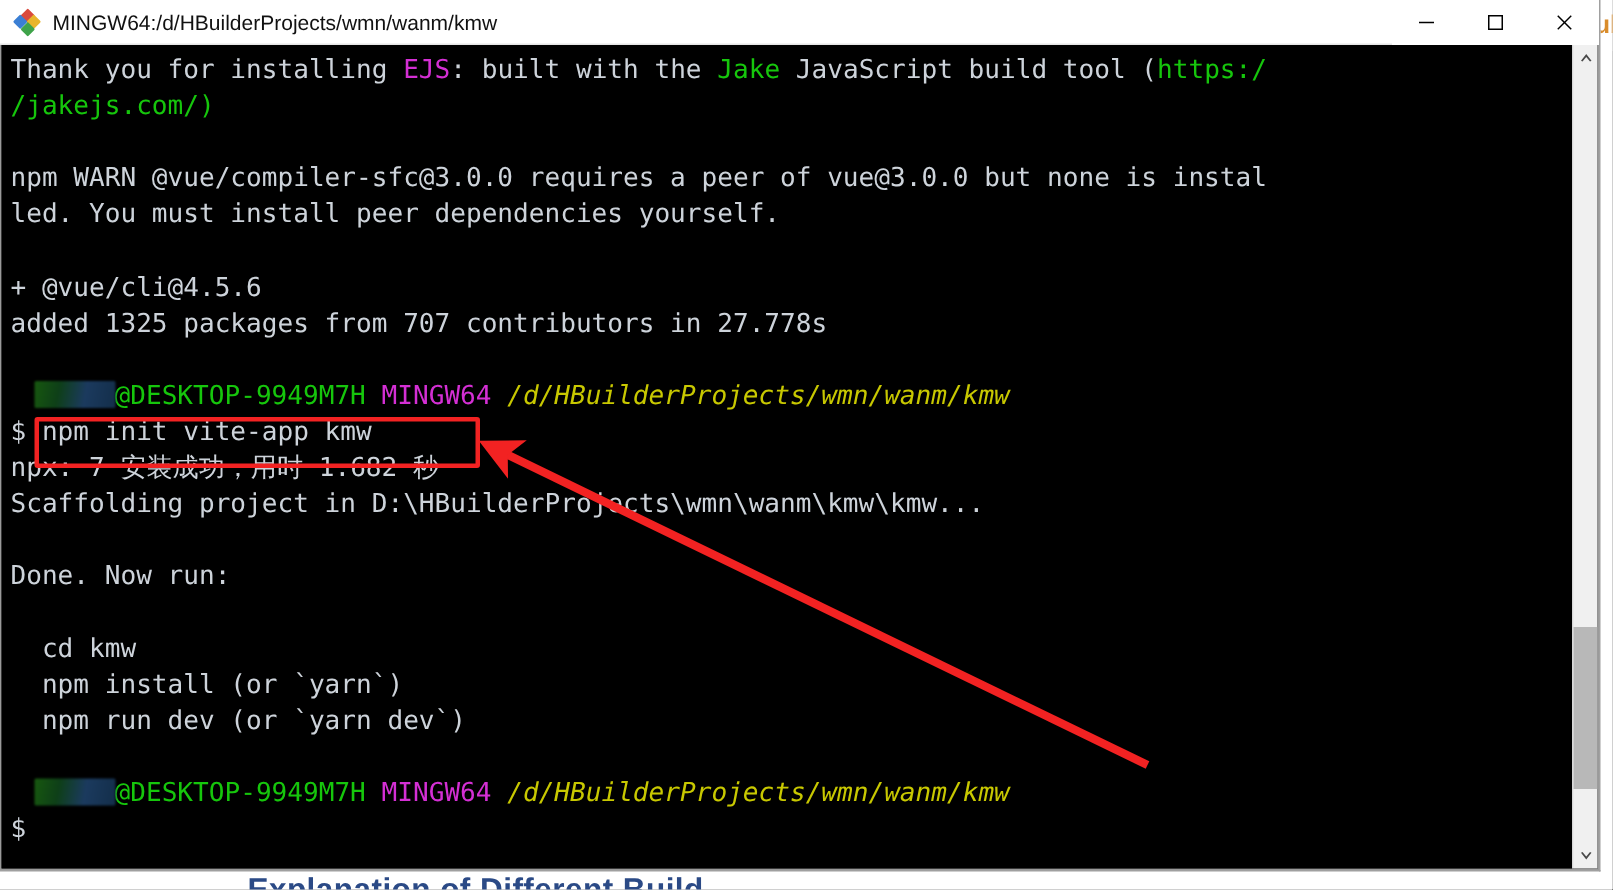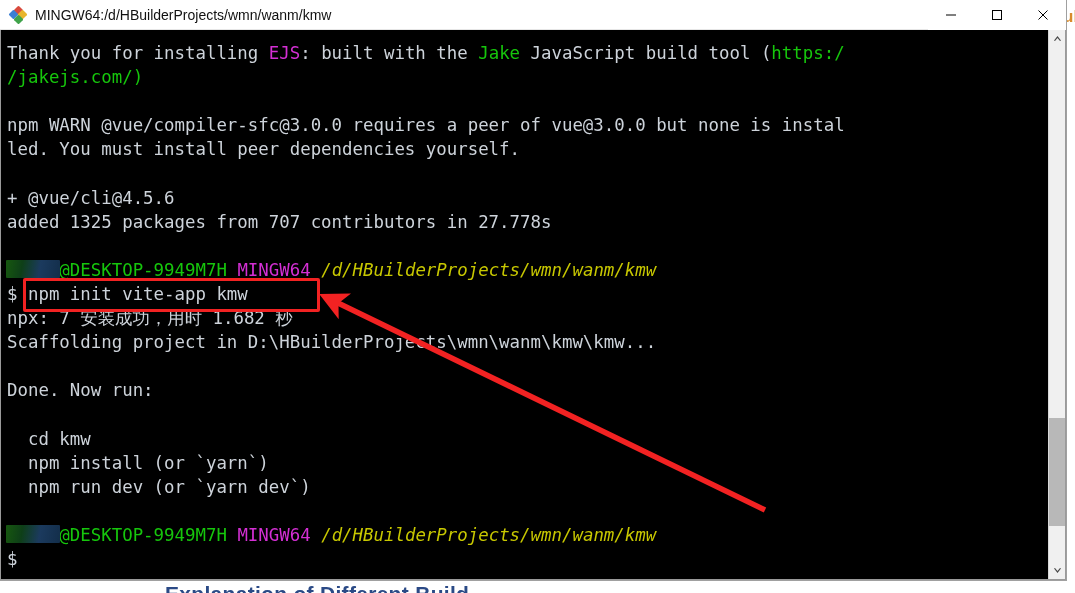--- a/index.html
+++ b/index.html
@@ -110,21 +110,21 @@
     display: flex;
     background: #000000;
     border: 1px solid #9a9a9a;
     border-top: none;
     overflow: hidden;
     position: relative;
   }
   .term {
     flex: 1;
     background: #000000;
-    padding: 11px 0 0 6px;
+    padding: 5px 0 0 6px;
     overflow: hidden;
     font-family: "DejaVu Sans Mono", "Liberation Mono", monospace;
     font-size: 17.4px;
     line-height: 24.1px;
     color: #c8cdd4;
     white-space: pre;
     letter-spacing: 0px;
   }
   .term .line { height: 24.1px; }
   .term .blank { height: 24.1px; }
@@ -132,20 +132,21 @@
   .c-white   { color: #cdd3da; }
   .c-green   { color: #16c60c; }
   .c-magenta { color: #d42fd4; }
   .c-yellow  { color: #c8c800; font-style: italic; }
 
   
   .redact {
     display: inline-block;
     position: relative;
     color: transparent;
+    margin-left: 17px;
   }
   .redact::before {
     content: "";
     position: absolute;
     left: -1px; top: 2px;
     width: calc(100% + 2px);
     height: 18px;
     background: linear-gradient(100deg,#17580f 0%, #0e3f18 30%, #1b3a5e 62%, #132e4a 100%);
     filter: blur(0.6px);
     border-radius: 1px;

